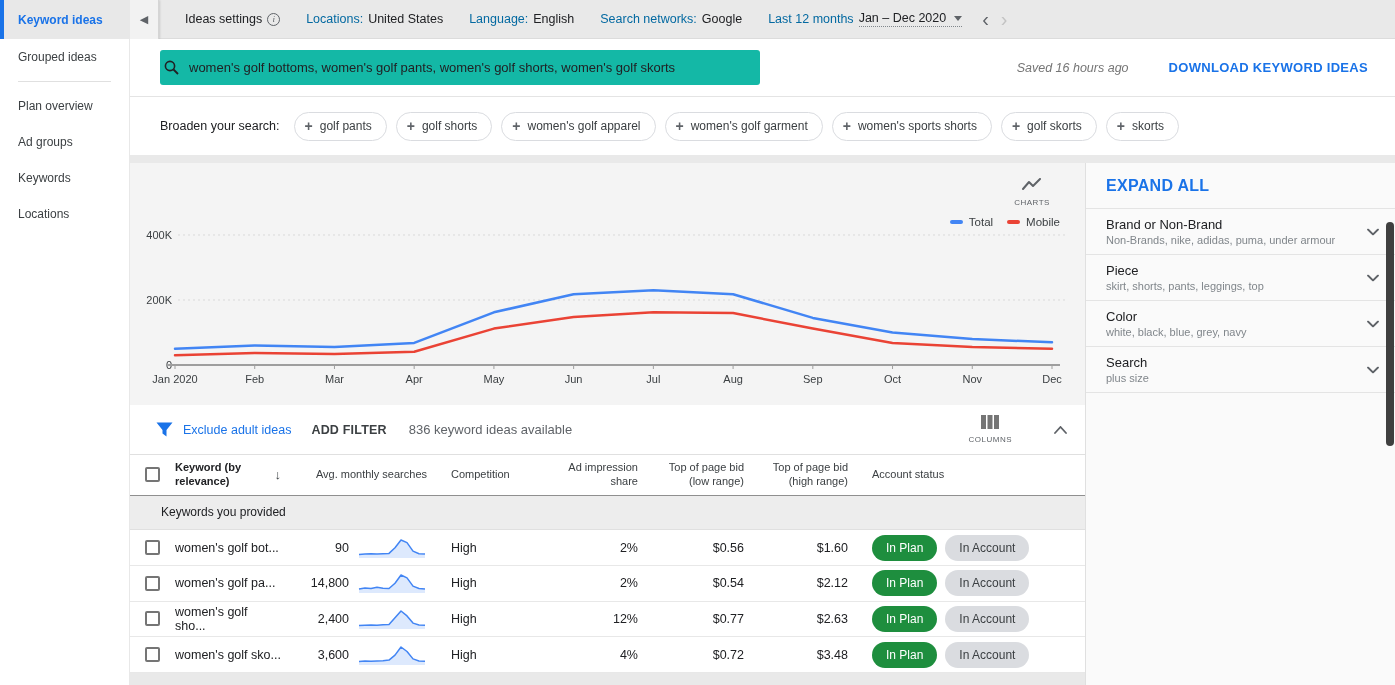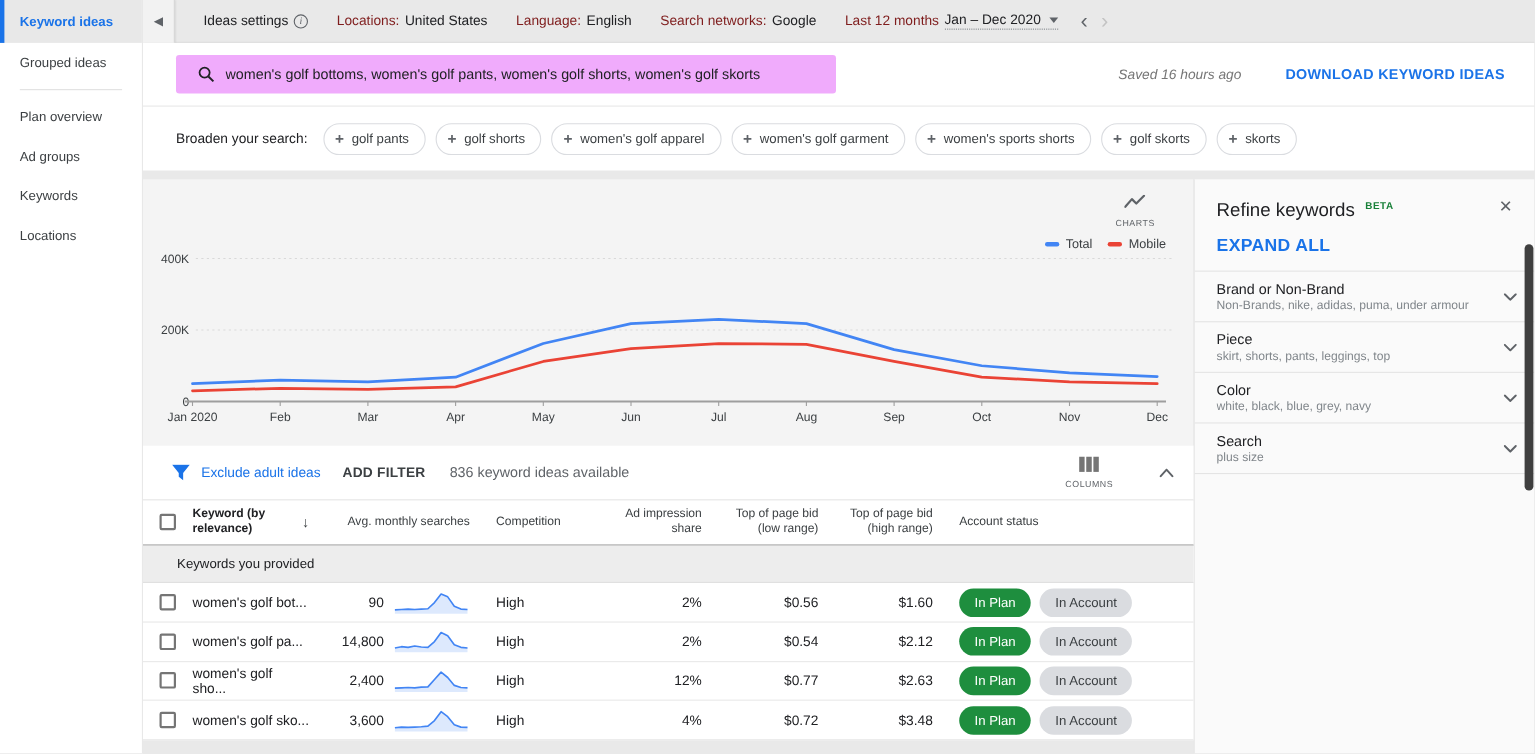--- a/index.html
+++ b/index.html
@@ -9,32 +9,32 @@
   
   .sidebar { position:absolute; left:0; top:0; width:130px; height:685px; background:#fff; border-right:1px solid #e8e8e8; z-index:5; }
   .side-item { height:36px; display:flex; align-items:center; padding-left:18px; font-size:12px; color:#3c4043; cursor:pointer;text-align:right; }
   .side-item.selected { background:#e8e8e8; color:#1a73e8; font-weight:bold; border-left:4px solid #1a73e8; padding-left:14px; height:39px; }
   .side-divider { border-top:1px solid #e0e0e0; margin:6px 18px 6px 18px; }
 
   
   .topbar { position:absolute; left:130px; top:0; right:0; height:39px; background:#e9e9e9; border-bottom:1px solid #dcdcdc; display:flex; align-items:center; font-size:12.5px; }
   .back-box { width:29px; height:39px; background:#f2f2f2; border-right:1px solid #d5d5d5; box-shadow:1px 0 2px rgba(0,0,0,.12); display:flex; align-items:center; justify-content:center; color:#5f6368; font-size:11px; cursor:pointer; }
   .tb-item { margin-left:26px; display:flex; align-items:center; gap:5px; white-space:nowrap; cursor:pointer; }
-  .tb-label { color:#7f1d1d; }
+  .tb-label { color:#0369a1; }
   .tb-value { color:#202124; }
   .info-circle { width:13px; height:13px; border:1px solid #5f6368; border-radius:50%; color:#5f6368; font-size:9px; display:inline-flex; align-items:center; justify-content:center; font-family:"Liberation Serif", serif; font-style:italic; }
   .date-value { border-bottom:1px dotted #80868b; padding-bottom:1px; display:inline-flex; align-items:center; gap:8px; }
   .dd-caret { width:0; height:0; border-left:4px solid transparent; border-right:4px solid transparent; border-top:5px solid #5f6368; display:inline-block; }
   .nav-chev { font-size:20px; line-height:1; padding:0 6px; cursor:pointer; }
   .nav-chev.prev { color:#5f6368; margin-left:14px; }
   .nav-chev.next { color:#c3c3c3; }
 
   
   .search-band { position:absolute; left:130px; top:39px; right:0; height:58px; background:#fff; border-bottom:1px solid #e4e4e4; display:flex; align-items:center; }
-  .search-box { margin-left:30px; width:600px; height:35px; background:#f0abfc; border-radius:3px; display:flex; align-items:center; padding:0 20px; gap:10px; }
+  .search-box { margin-left:30px; width:600px; height:35px; background:#14b8a6; border-radius:3px; display:flex; align-items:center; padding:0 4px; gap:10px; }
   .search-box input { border:none; outline:none; background:transparent; font-family:"Liberation Sans", sans-serif; font-size:13px; color:#202124; flex:1; }
   .saved-note { margin-left:auto; font-style:italic; color:#757575; font-size:12.5px; }
   .download-link { margin:0 27px 0 40px; color:#1a73e8; font-weight:bold; font-size:13px; letter-spacing:.3px; cursor:pointer; white-space:nowrap; }
 
   
   .broaden-band { position:absolute; left:130px; top:97px; right:0; height:58px; background:#fff; display:flex; align-items:center; }
   .broaden-label { margin-left:30px; font-size:12.5px; color:#202124; }
   .chips { display:flex; gap:9px; margin-left:14px; }
   .chip { display:flex; align-items:center; gap:7px; border:1px solid #dadce0; border-radius:16px; height:29px; padding:0 14px 0 10px; font-size:12px; color:#3c4043; background:#fff; cursor:pointer; white-space:nowrap; }
   .chip .plus { color:#5f6368; font-size:14px; font-weight:bold; }
@@ -247,25 +247,20 @@
       <line x1="827.2727272727273" y1="140" x2="827.2727272727273" y2="144" stroke="#9e9e9e" stroke-width="1"></line>
       <text x="827.2727272727273" y="158" text-anchor="middle" font-size="11" fill="#3c4043" font-family="Liberation Sans, sans-serif">Nov</text>
       <line x1="907" y1="140" x2="907" y2="144" stroke="#9e9e9e" stroke-width="1"></line>
       <text x="907" y="158" text-anchor="middle" font-size="11" fill="#3c4043" font-family="Liberation Sans, sans-serif">Dec</text>
       <polyline points="30.0,123.8 109.7,120.5 189.5,122.1 269.2,117.9 348.9,87.3 428.6,69.2 508.4,65.3 588.1,69.2 667.8,92.9 747.5,107.5 827.3,114.0 907.0,117.3" fill="none" stroke="#4285f4" stroke-width="2.5" stroke-linejoin="round" stroke-linecap="round"></polyline>
       <polyline points="30.0,130.3 109.7,128.0 189.5,128.9 269.2,126.7 348.9,103.6 428.6,91.9 508.4,87.3 588.1,88.0 667.8,103.6 747.5,117.9 827.3,122.1 907.0,123.8" fill="none" stroke="#ea4335" stroke-width="2.5" stroke-linejoin="round" stroke-linecap="round"></polyline>
     </svg>
 </div>
 
 <div class="refine">
-  <div class="refine-head">
-    <span class="refine-title">Refine keywords</span>
-    <span class="beta">BETA</span>
-    <span class="refine-close">✕</span>
-  </div>
   <div class="expand-all">EXPAND ALL</div>
 
   <div class="refine-section">
     <div class="rs-title">Brand or Non-Brand</div>
     <div class="rs-sub">Non-Brands, nike, adidas, puma, under armour</div>
     <svg class="rs-chev" width="12" height="7" viewBox="0 0 12 7">
         <polyline points="1,1 6,6 11,1" fill="none" stroke="#5f6368" stroke-width="1.8" stroke-linecap="round"></polyline>
       </svg>
   </div>
   <div class="refine-section">

